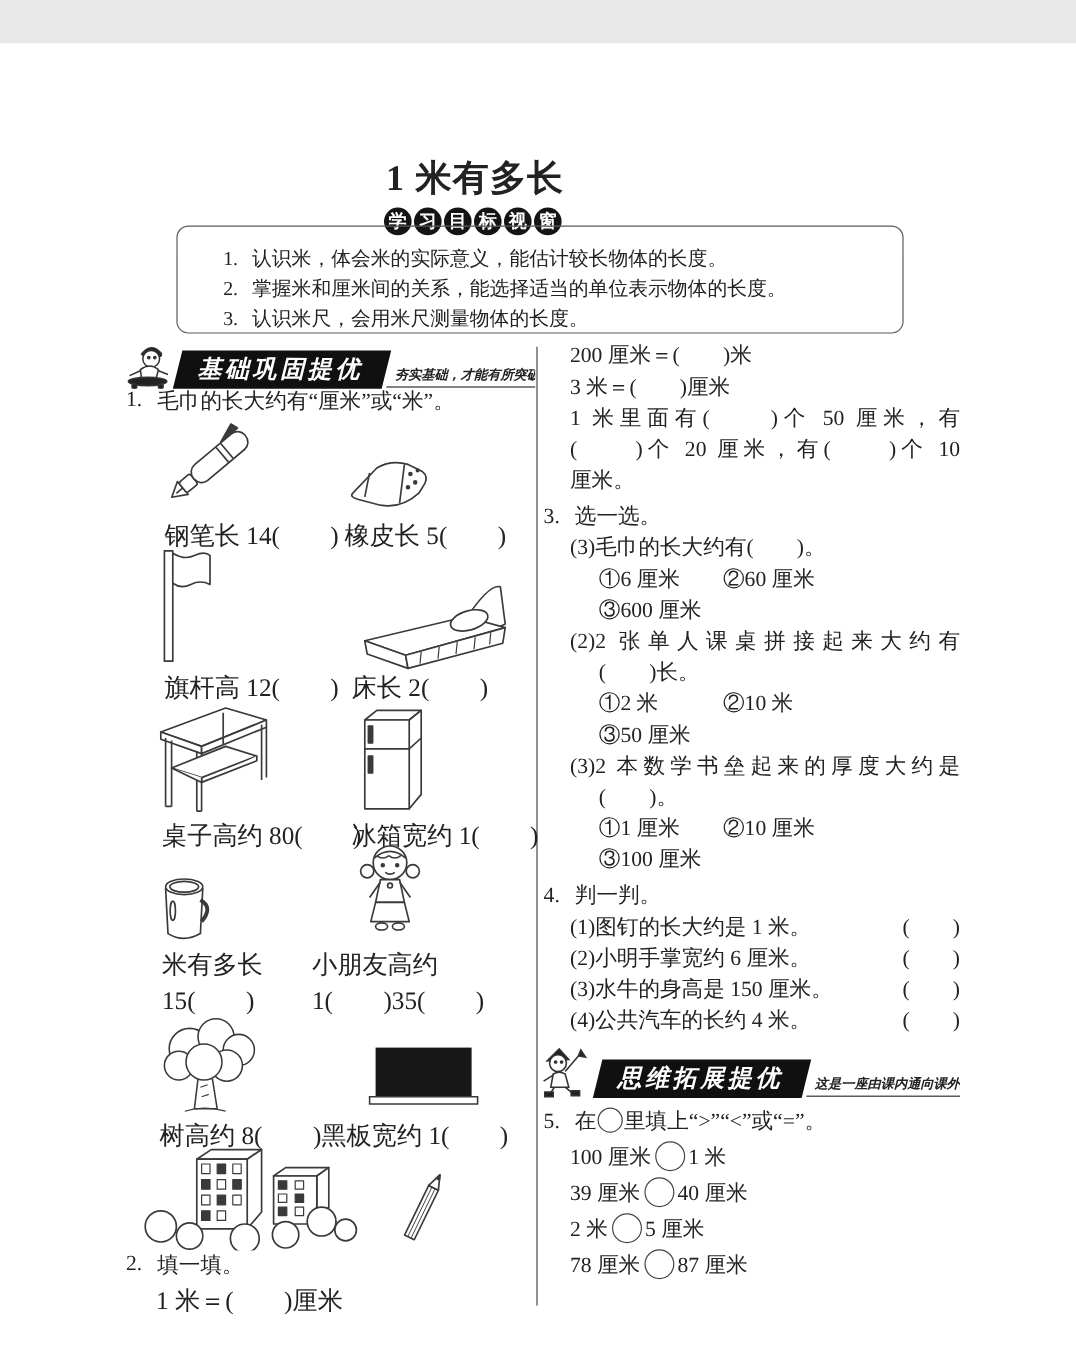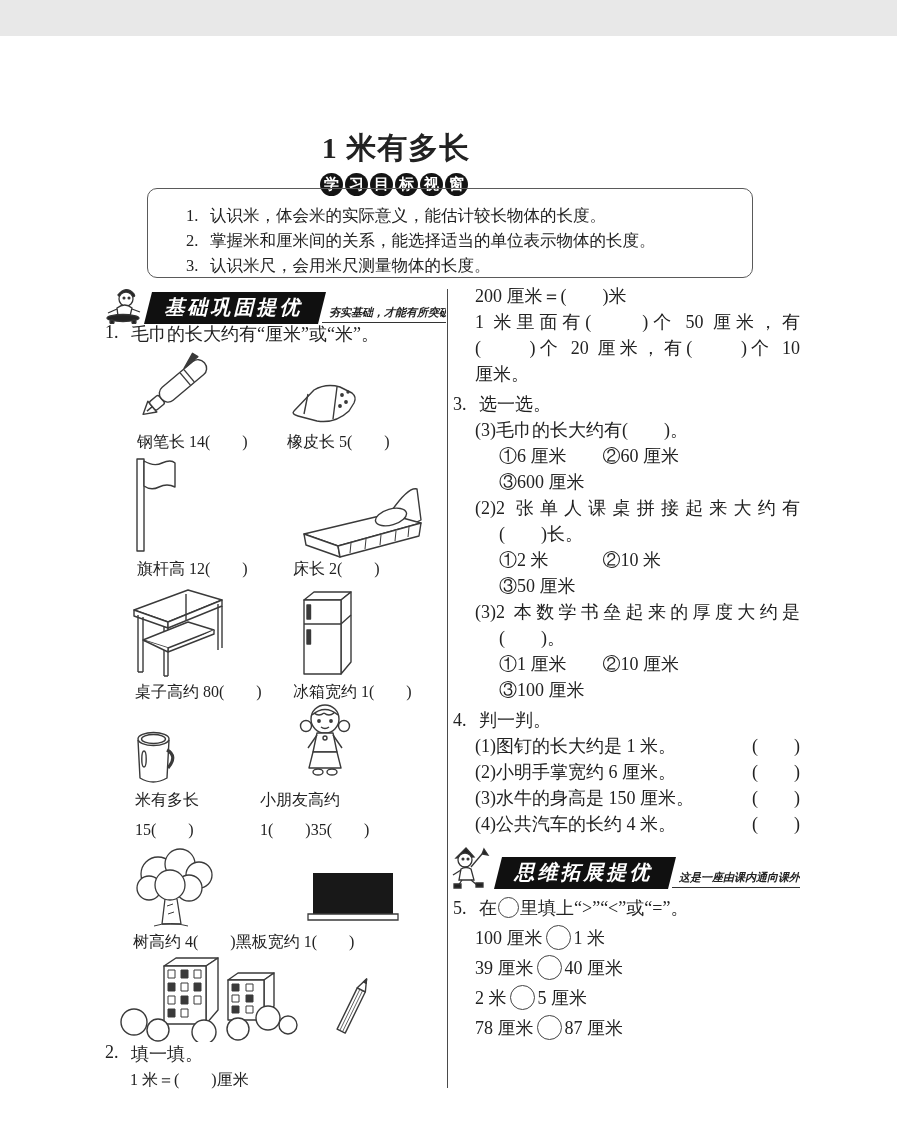--- a/index.html
+++ b/index.html
@@ -13,21 +13,21 @@
             margin-right:2px;font-family:"Liberation Sans",sans-serif;}
   .objbox{border:1.6px solid #5a5a5a;border-radius:10px;width:604px;height:74px;padding-top:14px;}
   .obj-item{display:flex;padding-left:38px;line-height:25px;font-size:16.5px;}
   .obj-num{width:24px;}
   .sec-header{display:flex;align-items:flex-end;}
   .sec-bar{background:#101010;color:#fff;transform:skewX(-14deg);padding:2px 18px 3px 18px;
            font-weight:bold;font-size:20px;letter-spacing:3px;white-space:nowrap;}
   .sec-tag{flex:1;font-size:11px;font-weight:bold;font-style:italic;border-bottom:1.6px solid #333;
            padding:0 0 2px 7px;white-space:nowrap;transform:translateY(-1px);overflow:hidden;}
   .divider{width:1.4px;background:#4a4a4a;}
-  .t18{font-size:16px;white-space:nowrap;}
+  .t18{font-size:21px;white-space:nowrap;}
   .qhead{display:flex;font-size:18px;}
   .qnum{width:26px;}
   .rightcol{width:347px;font-size:18px;}
   .line{line-height:26px;}
   .ind1{padding-left:22px;}
   .ind2{padding-left:46px;}
   .jl{text-align:justify;text-align-last:justify;white-space:normal;}
   .mt4{margin-top:4px;}
   .judge{display:flex;justify-content:space-between;line-height:26px;padding-left:22px;}
   .q5row{line-height:30px;padding-left:22px;white-space:nowrap;}
@@ -208,21 +208,21 @@
       <path d="M39,55 L36,80 M51,55 L55,80 M36,80 L55,80" fill="none"></path>
       <path d="M41,62 L47,60 M42,70 L48,68" fill="none" stroke-width="1"></path>
       <path d="M28,82 Q44,77 62,82" fill="none" stroke-width="1"></path>
     </g>
   </svg>
   <svg class="abs ill" style="left:305px;top:835px;" width="96" height="54" viewBox="0 0 96 54">
     <rect x="8" y="2" width="80" height="41" fill="#181818"></rect>
     <rect x="3" y="43" width="90" height="6" fill="#fff" stroke="#3a3a3a" stroke-width="1.3"></rect>
   </svg>
   <div class="abs t18" style="left:133px;top:896px;">
-    <span>树高约 4(　　)</span><span>黑板宽约 1(　　)</span>
+    <span>树高约 8(　　)</span><span>黑板宽约 1(　　)</span>
   </div>
 
   <svg class="abs ill" style="left:116px;top:918px;" width="192" height="88" viewBox="0 0 192 88">
     <g stroke="#3a3a3a" stroke-width="1.4" fill="#fff" stroke-linejoin="round">
       <polygon points="48,12 60,4 102,4 90,12"></polygon>
       <polygon points="90,12 102,4 102,56 90,70"></polygon>
       <rect x="48" y="12" width="42" height="58"></rect>
       <g stroke-width="1">
         <rect x="52" y="16" width="7" height="8"></rect>
           <rect x="65" y="16" width="7" height="8" fill="#3a3a3a"></rect>
@@ -267,20 +267,21 @@
 
   <div class="abs qhead" style="left:105px;top:1006px;">
     <span class="qnum">2.</span>
     <span>填一填。</span>
   </div>
   <div class="abs t18" style="left:130px;top:1034px;">1 米＝(　　)厘米</div>
 
   <div class="abs rightcol" style="left:453px;top:247px;">
 
     <div class="line ind1">200 厘米＝(　　)米</div>
+    <div class="line ind1">3 米＝(　　)厘米</div>
     <div class="line ind1 jl">1 米里面有(　　)个 50 厘米，有</div>
     <div class="line ind1 jl">(　　)个 20 厘米，有(　　)个 10</div>
     <div class="line ind1">厘米。</div>
 
     <div class="qhead line mt4">
       <span class="qnum">3.</span>
       <span>选一选。</span>
     </div>
     <div class="line ind1">(3)毛巾的长大约有(　　)。</div>
     <div class="line ind2">①6 厘米　　②60 厘米</div>

